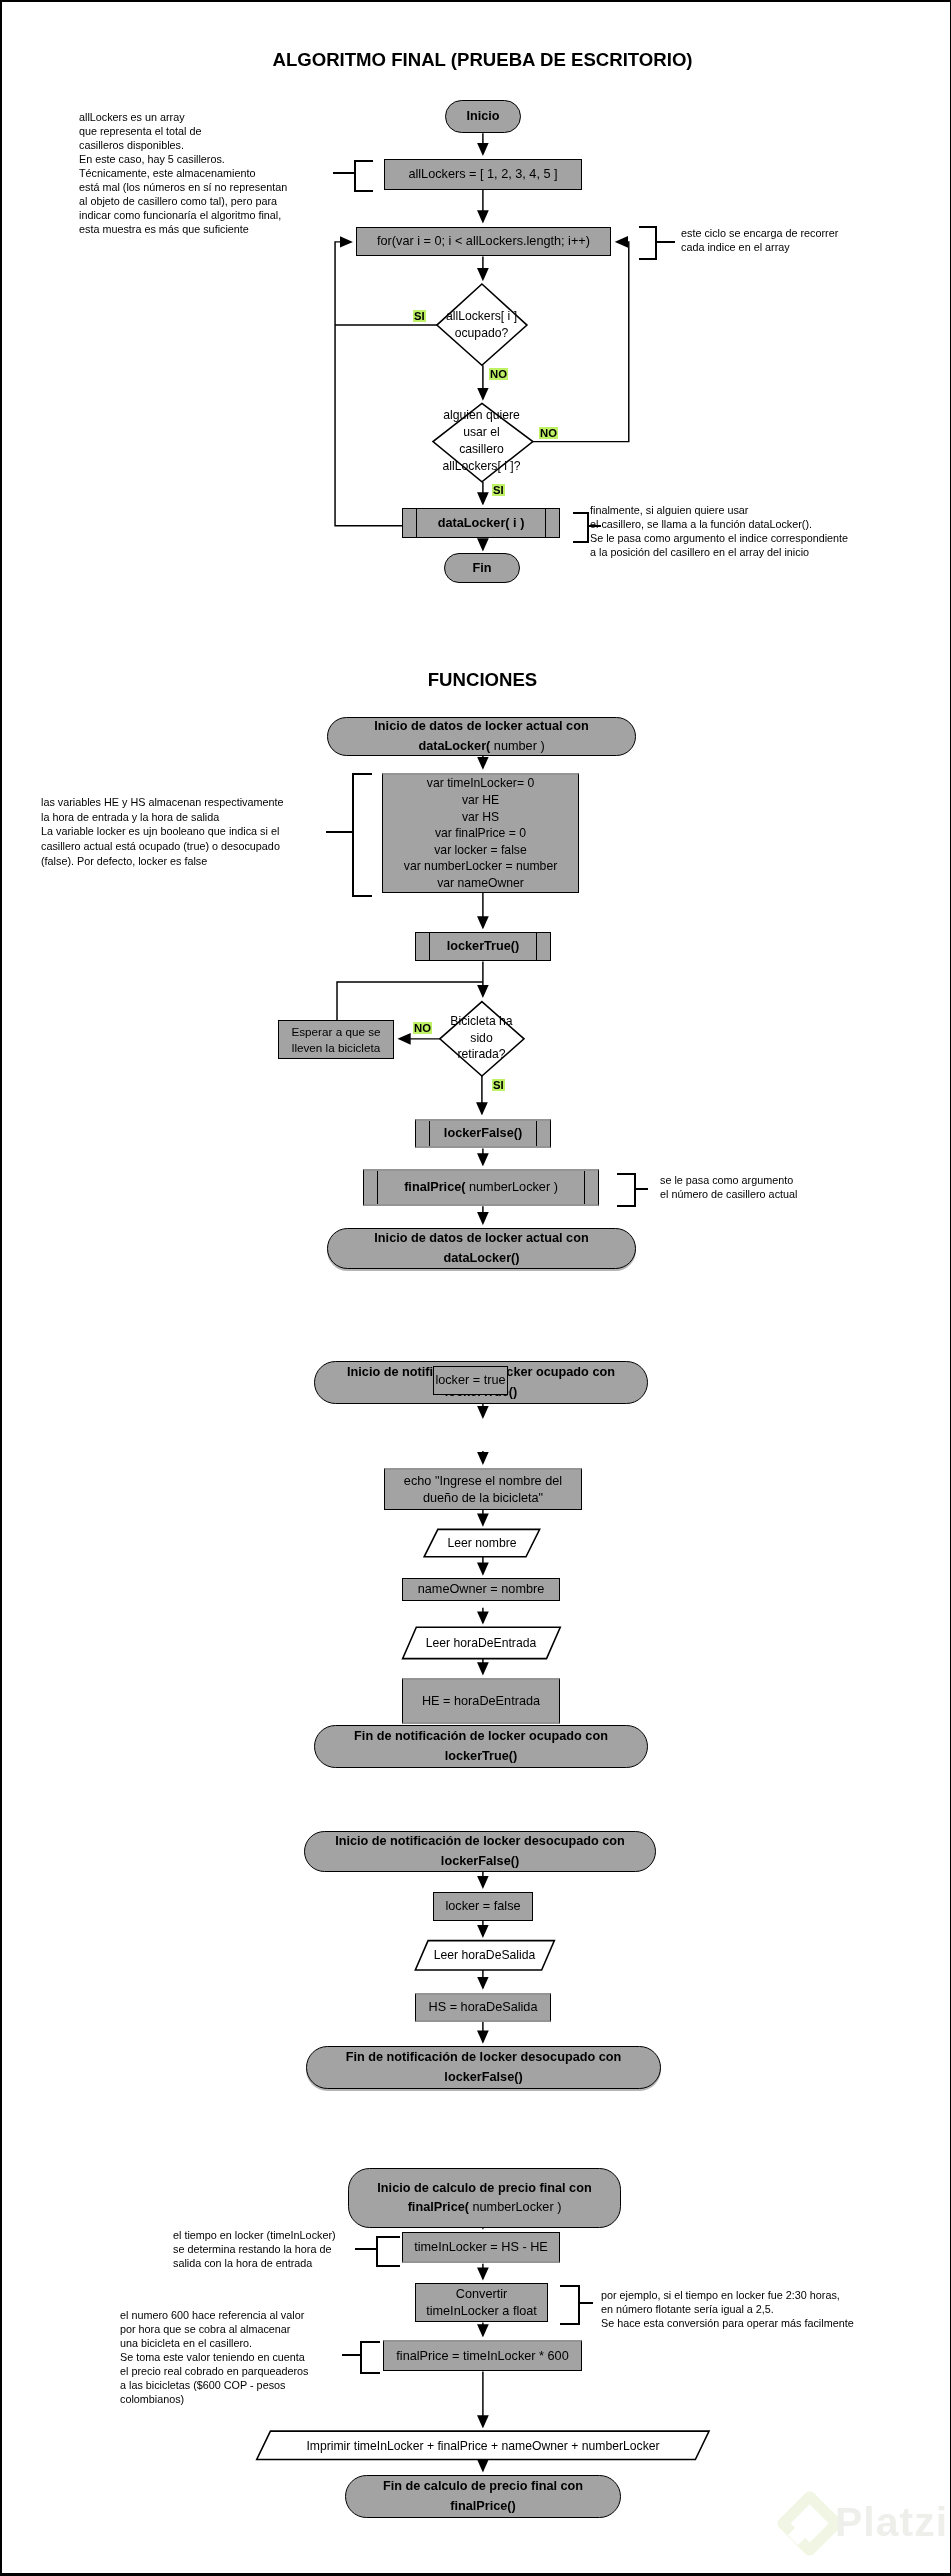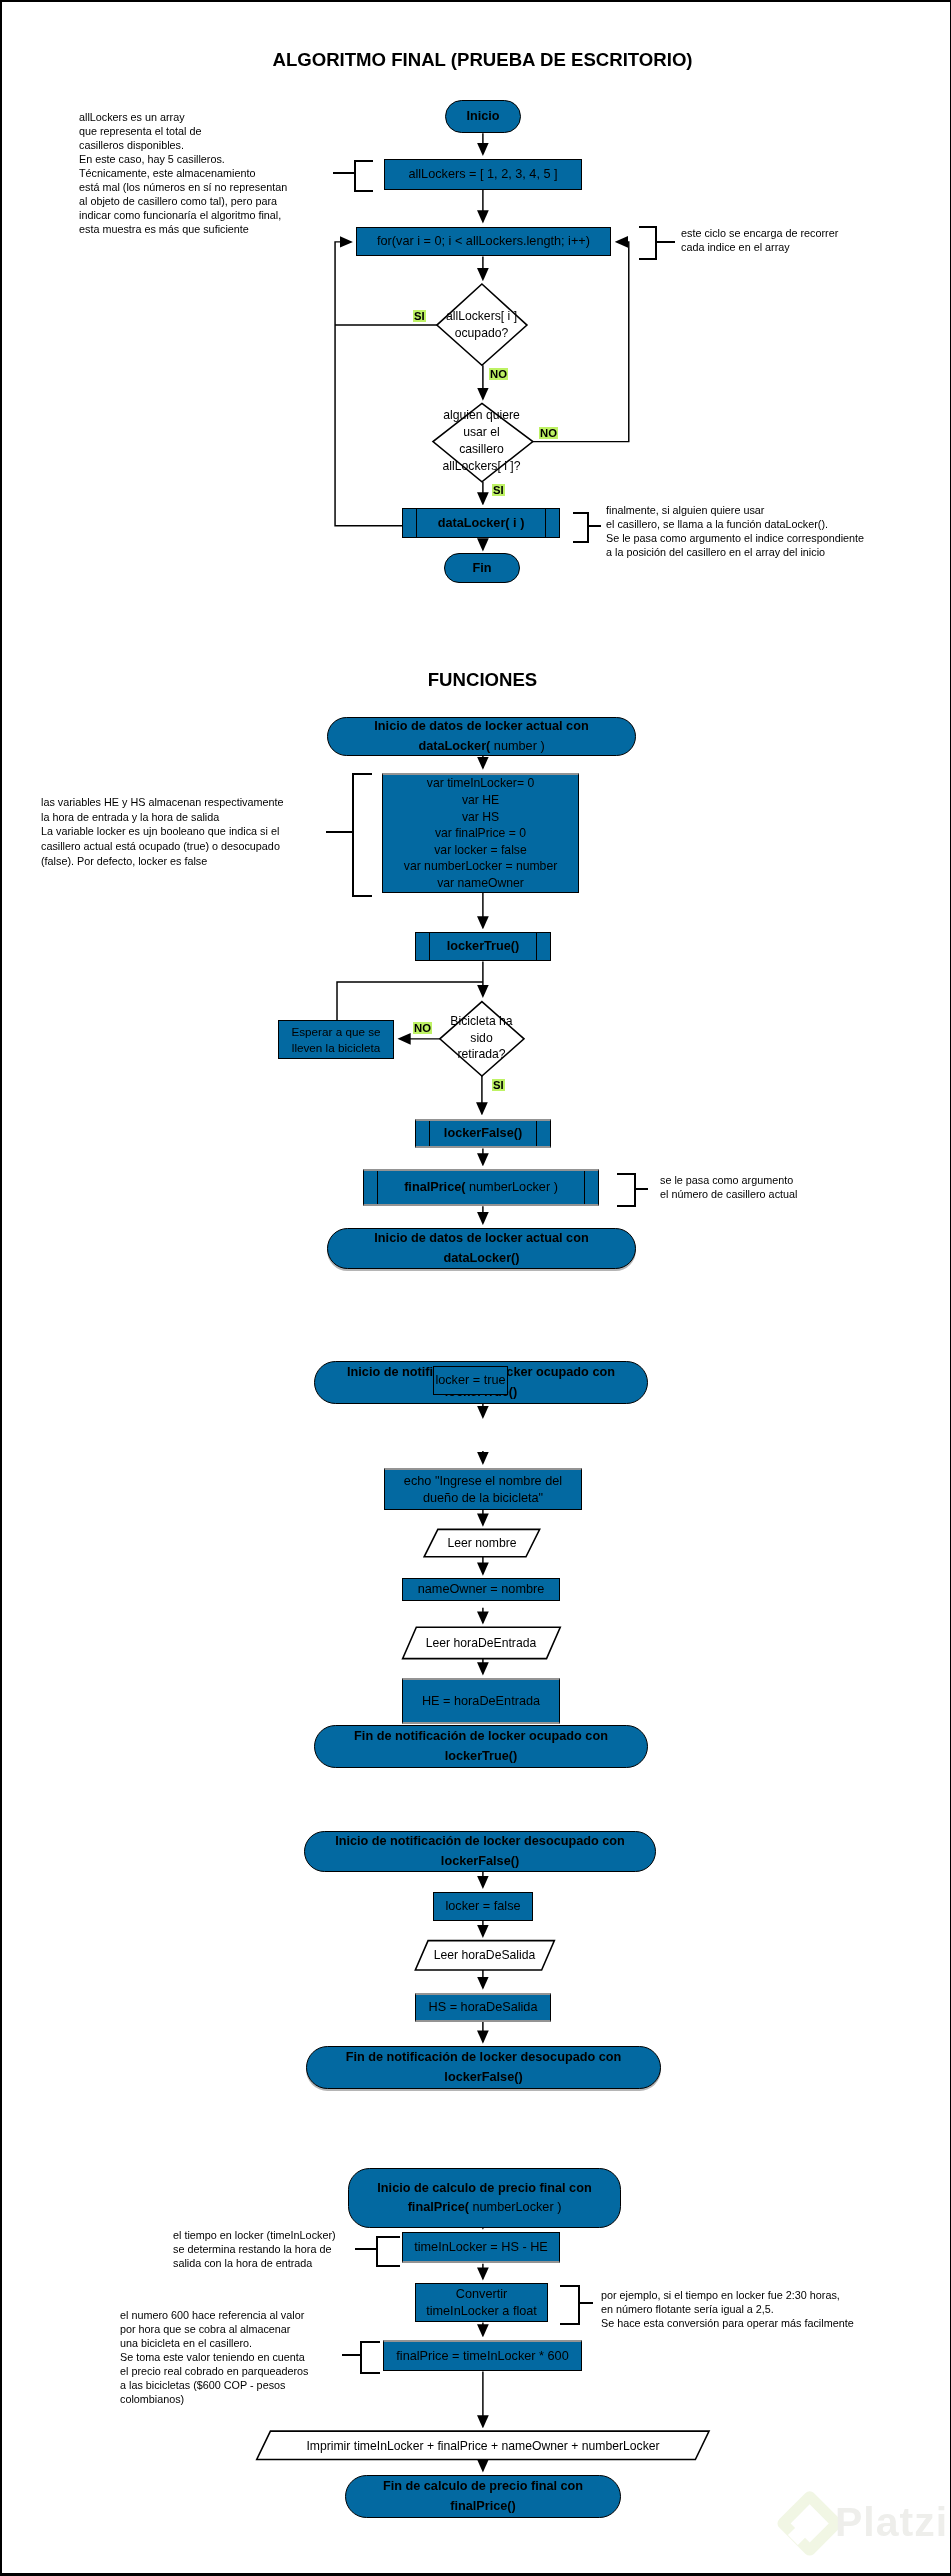--- a/index.html
+++ b/index.html
@@ -1,21 +1,21 @@
 <!DOCTYPE html>
 <html><head>
 <meta charset="utf-8">
 <style>
   html,body{margin:0;padding:0;background:#fff;}
   .page{position:relative;width:952px;height:2576px;background:#fff;box-sizing:border-box;
         border:2px solid #000;border-bottom:3.9px solid #000;overflow:hidden;
         font-family:"Liberation Sans",sans-serif;color:#000;}
   svg.wires{position:absolute;left:0;top:0;z-index:1;}
   .node{position:absolute;display:flex;flex-direction:column;align-items:center;justify-content:center;
-        text-align:right;box-sizing:border-box;z-index:2;background:#0369a1;font-size:12.7px;line-height:1.3;}
+        text-align:right;box-sizing:border-box;z-index:2;background:#a3a3a3;font-size:12.7px;line-height:1.3;}
   .rect{border:1.6px solid #000;}
   .oval-sm{border:1.6px solid #000;border-radius:16.6px;font-weight:bold;}
   .oval{border:1.6px solid #000;border-radius:21.5px;font-weight:bold;line-height:1.5;}
   .predef{border:1.6px solid #000;font-weight:bold;}
   .predef::before,.predef::after{content:"";position:absolute;top:0;bottom:0;width:0;border-left:1.6px solid #000;}
   .predef::before{left:12.7px;}
   .predef::after{right:12.7px;}
   .gt{border-top:2.9px solid #949494;}
   .gb{border-bottom:2.9px solid #949494;}
   .sh{box-shadow:0 2px 0 rgba(120,120,120,.55);}
@@ -149,21 +149,21 @@
       <div>casillero</div>
       <div>allLockers[ i ]?</div>
     </div>
   <div class="lbl" style="left:537px;top:425px">NO</div>
   <div class="lbl" style="left:490px;top:482px">SI</div>
 
   <div class="node predef" style="left:400px;top:506px;width:158px;height:30px">dataLocker( i )</div>
 
   <div class="brk-l" style="left:571px;top:510px;width:13.7px;height:27.4px"></div>
   <div class="stub" style="left:585px;top:523px;width:13.7px"></div>
-  <div class="note" style="left:604px;top:501px">
+  <div class="note" style="left:588px;top:501px">
       <div>finalmente, si alguien quiere usar</div>
       <div>el casillero, se llama a la función dataLocker().</div>
       <div>Se le pasa como argumento el indice correspondiente</div>
       <div>a la posición del casillero en el array del inicio</div>
     </div>
 
   <div class="node oval-sm" style="left:442px;top:551px;width:76px;height:30px">Fin</div>
 
   <div class="h1" style="top:667px">FUNCIONES</div>
 

